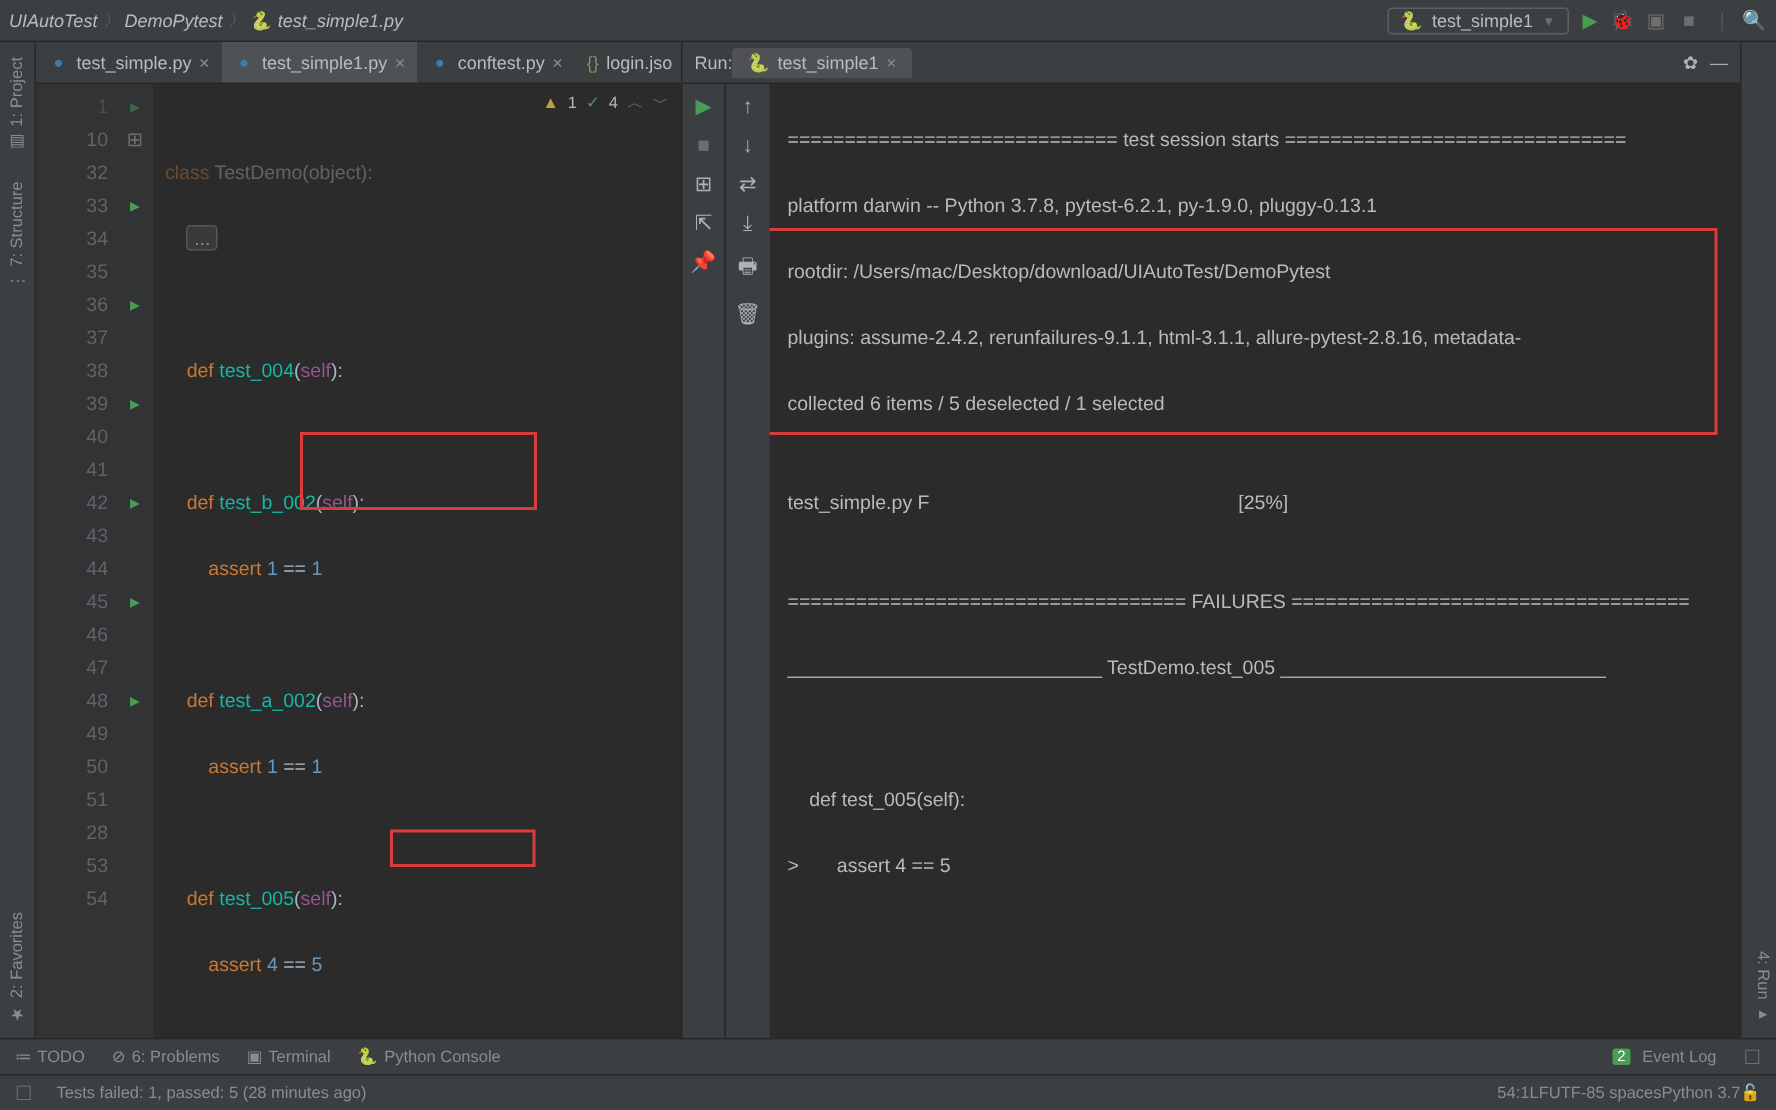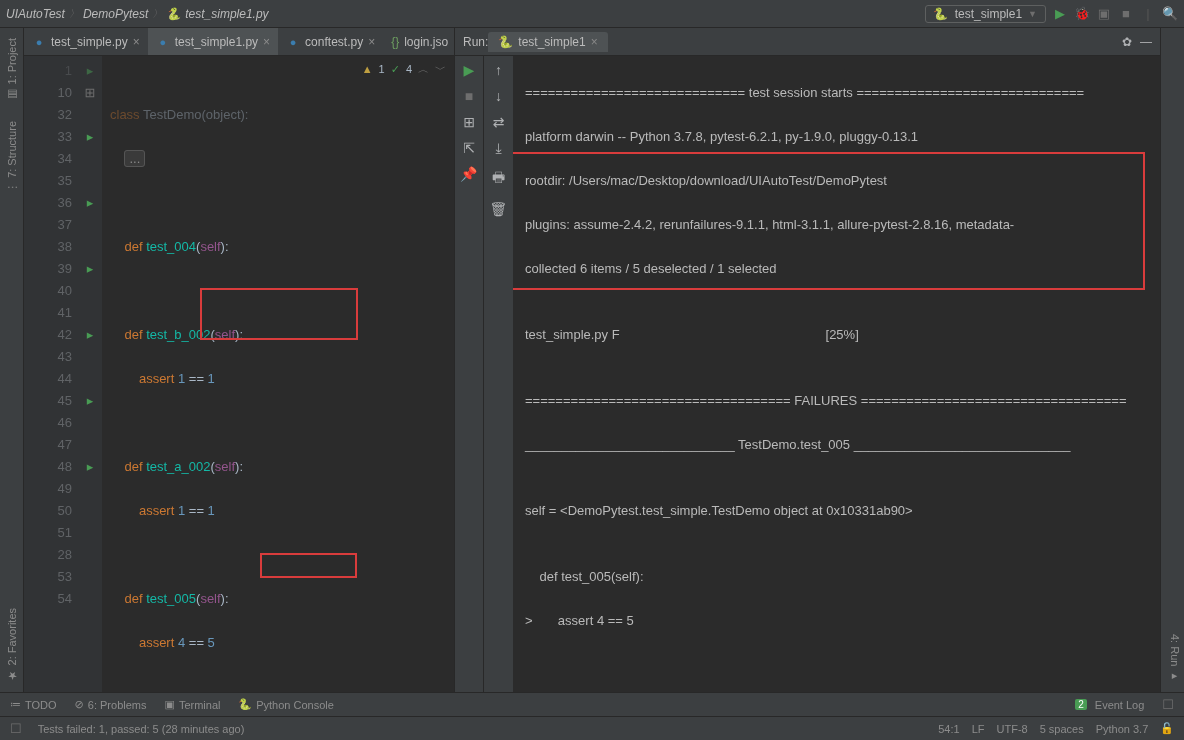--- a/index.html
+++ b/index.html
@@ -57,21 +57,21 @@
 
 .right-bar { width:24px; background:#3c3f41; border-left:1px solid #282828; display:flex; flex-direction:column; justify-content:flex-end;}
 .right-bar-item { writing-mode:vertical-rl; padding:10px 2px; font-size:11px; color:#8c8c8c; cursor:pointer; text-align:center;}
 
 .tools-bar { height:24px; background:#3c3f41; border-top:1px solid #282828; display:flex; align-items:center; padding:0 10px; gap:18px; font-size:11px; color:#8c8c8c;}
 .tools-bar .tool{cursor:pointer; display:flex; align-items:center; gap:4px;}
 .event-log { margin-left:auto; }
 .el-badge{ background:#499c54; color:#fff; border-radius:2px; padding:0 3px; margin-right:4px; font-size:10px;}
 
 .status-bar { height:24px; background:#3c3f41; border-top:1px solid #282828; display:flex; align-items:center; padding:0 10px; gap:16px; font-size:11px; color:#8c8c8c;}
-.status-right { margin-left:auto; display:flex; gap:12px; align-items:center;}
+.status-right { margin-left:auto; display:flex; gap:0; align-items:center;}
 .var-ico{color:#6e6e6e;font-size:13px;}
 .pyf-ico{font-size:12px;}
 .folded { background:#3a3a3a; border:1px solid #555; padding:0 4px; border-radius:3px; color:#888;}
 </style>
 </head>
 <body>
 
 <div class="top-nav">
   <div class="breadcrumb">
     <span>UIAutoTest</span>
@@ -251,21 +251,20 @@
 <div>platform darwin -- Python 3.7.8, pytest-6.2.1, py-1.9.0, pluggy-0.13.1</div>
 <div>rootdir: /Users/mac/Desktop/download/UIAutoTest/DemoPytest</div>
 <div>plugins: assume-2.4.2, rerunfailures-9.1.1, html-3.1.1, allure-pytest-2.8.16, metadata-</div>
 <div>collected 6 items / 5 deselected / 1 selected</div>
 <div></div>
 <div>test_simple.py F                                                         [25%]</div>
 <div></div>
 <div>=================================== FAILURES ===================================</div>
 <div>_____________________________ TestDemo.test_005 ______________________________</div>
 <div></div>
-<div>self = &lt;DemoPytest.test_simple.TestDemo object at 0x10331ab90&gt;</div>
 <div></div>
 <div>    def test_005(self):</div>
 <div>&gt;       assert 4 == 5</div>
 
 <div></div>
 
 
 
 
 

